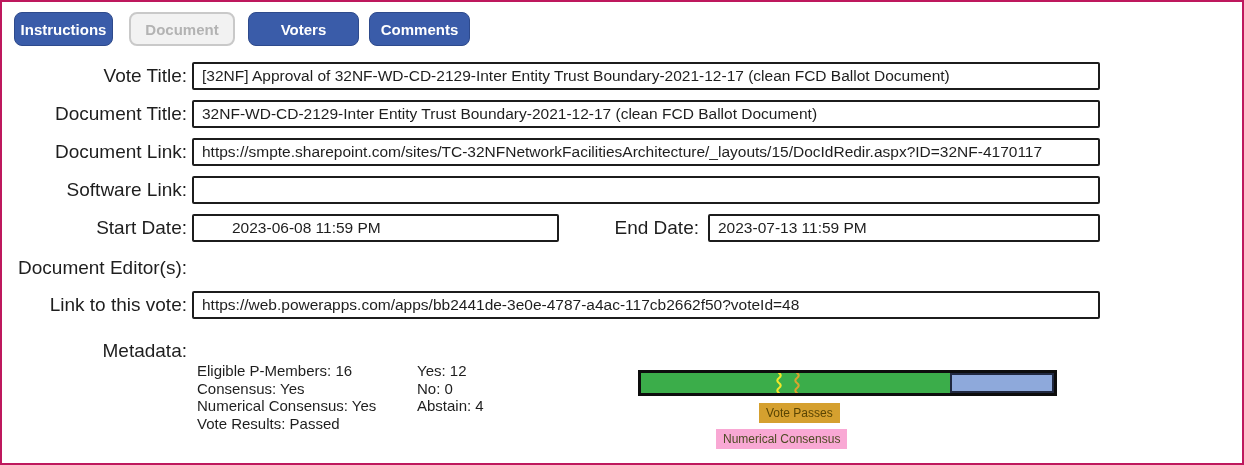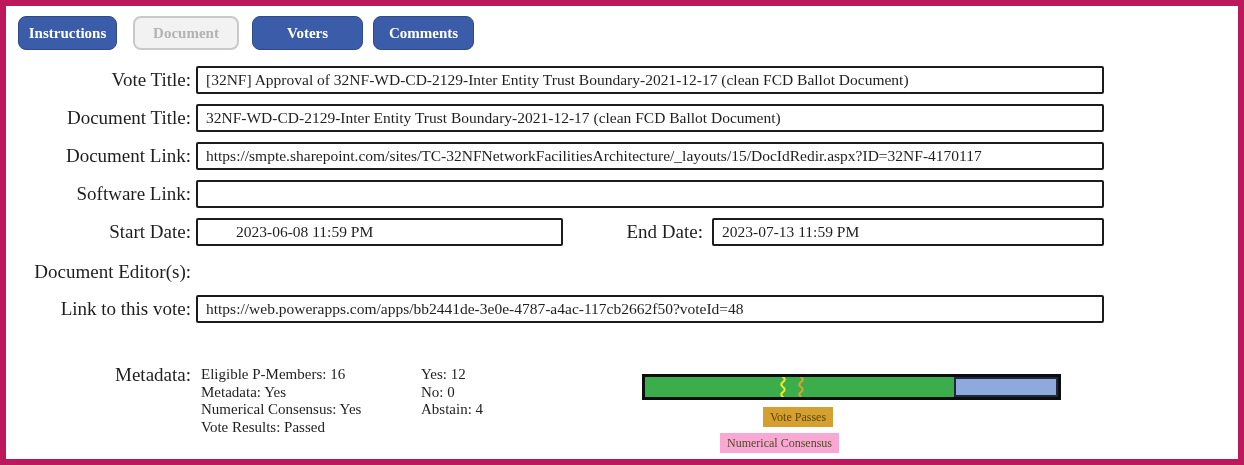--- a/index.html
+++ b/index.html
@@ -6,23 +6,22 @@
   html, body { background: #ffffff; }
   body {
     font-family: "Liberation Sans", "DejaVu Sans", sans-serif;
     color: #1e1e1e;
   }
   .page {
     position: relative;
     width: 1244px;
     height: 465px;
     background: #ffffff;
-    border: 6px solid #be185d;
+    border: 2px solid #be185d;
     overflow: hidden;
-    font-family: Liberation Serif, serif;
   }
 
   
   .btn {
     position: absolute;
     top: 10px;
     height: 34px;
     border-radius: 8px;
     font-size: 15px;
     font-weight: 700;
@@ -145,25 +144,25 @@
   <input class="fbox" style="top: 212px; left: 190px; width: 367px; padding-left: 38px;" readonly="" value="2023-06-08 11:59 PM">
   <div class="flabel" style="top:212px; left:512px">End Date:</div>
   <input class="fbox" style="top: 212px; left: 706px; width: 392px;" readonly="" value="2023-07-13 11:59 PM">
 
   <div class="flabel" style="top:252px">Document Editor(s):</div>
   <div style="position:absolute; left:195px; top:252px; font-size:15px; line-height:28px;"></div>
 
   <div class="flabel" style="top:289px">Link to this vote:</div>
   <input class="fbox full" style="top: 289px;" readonly="" value="https://web.powerapps.com/apps/bb2441de-3e0e-4787-a4ac-117cb2662f50?voteId=48">
 
-  <div class="flabel" style="top:360px; line-height:17.5px;">Metadata:</div>
+  <div class="flabel" style="top:340px; line-height:17.5px;">Metadata:</div>
 
   <div class="meta-col" style="left:195px; top:360px;">
     <div>Eligible P-Members: 16</div>
-    <div>Metadata: Yes</div>
+    <div>Consensus: Yes</div>
     <div>Numerical Consensus: Yes</div>
     <div>Vote Results: Passed</div>
   </div>
 
   <div class="meta-col" style="left:415px; top:360px;">
     <div>Yes: 12</div>
     <div>No: 0</div>
     <div>Abstain: 4</div>
   </div>
 

